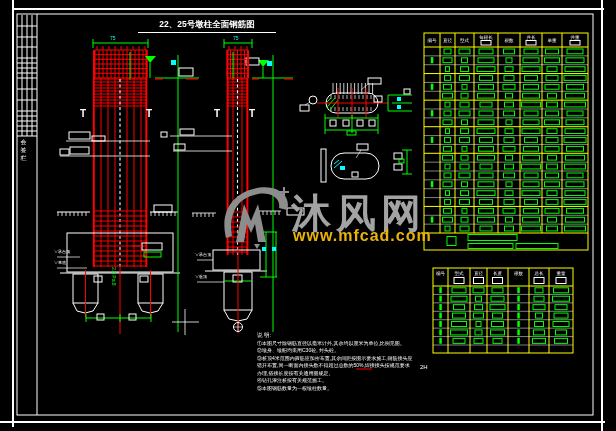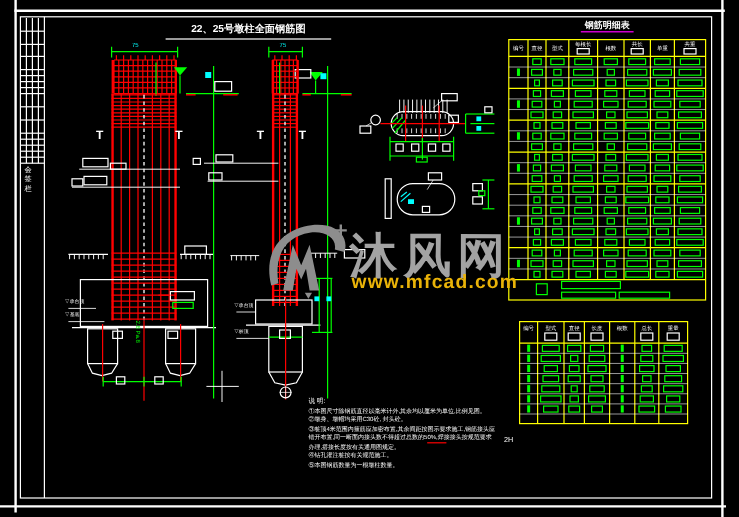--- a/index.html
+++ b/index.html
@@ -638,21 +638,20 @@
 
   <div class="ov vtext" style="left:111px;top:267px;height:42px">2.8 Pa.8</div>
 
   <span class="ov tiny" style="left:54px;top:249px">▽承台顶</span>
   <span class="ov tiny" style="left:54px;top:260px">▽基底</span>
   <span class="ov tiny" style="left:195px;top:252px">▽承台顶</span>
   <span class="ov tiny" style="left:195px;top:274px">▽桩顶</span>
 
   <div class="ov striptxt" style="left:19px;top:138px">会签栏</div>
 
-  <div class="ov t-title" style="left:424px;top:16px;width:164px"><span>钢筋明细表</span></div>
 
   <div>
     <svg class="ov" style="left:218px;top:182px" width="78" height="70" viewBox="218 182 78 70">
       <path d="M226,238 C216,196 254,184 272,188 C286,191 290,202 287,210 L279,208 C281,198 270,192 258,194 C240,197 228,210 232,236 Z" fill="#8d8d8d"></path>
       <path d="M236,242 L244,204 L251,221 L258,204 L266,242 L258,242 L255,224 L251,233 L247,224 L244,242 Z" fill="#8d8d8d"></path>
       <path d="M283,187 L285,187 L285,191 L289,191 L289,193 L285,193 L285,197 L283,197 L283,193 L279,193 L279,191 L283,191 Z" fill="#8d8d8d"></path>
       <path d="M254,244 L260,244 L257,249 Z" fill="#8d8d8d"></path>
     </svg>
     <div id="wm-name" class="ov">沐风网</div>
     <div id="wm-url" class="ov">www.mfcad.com</div>

